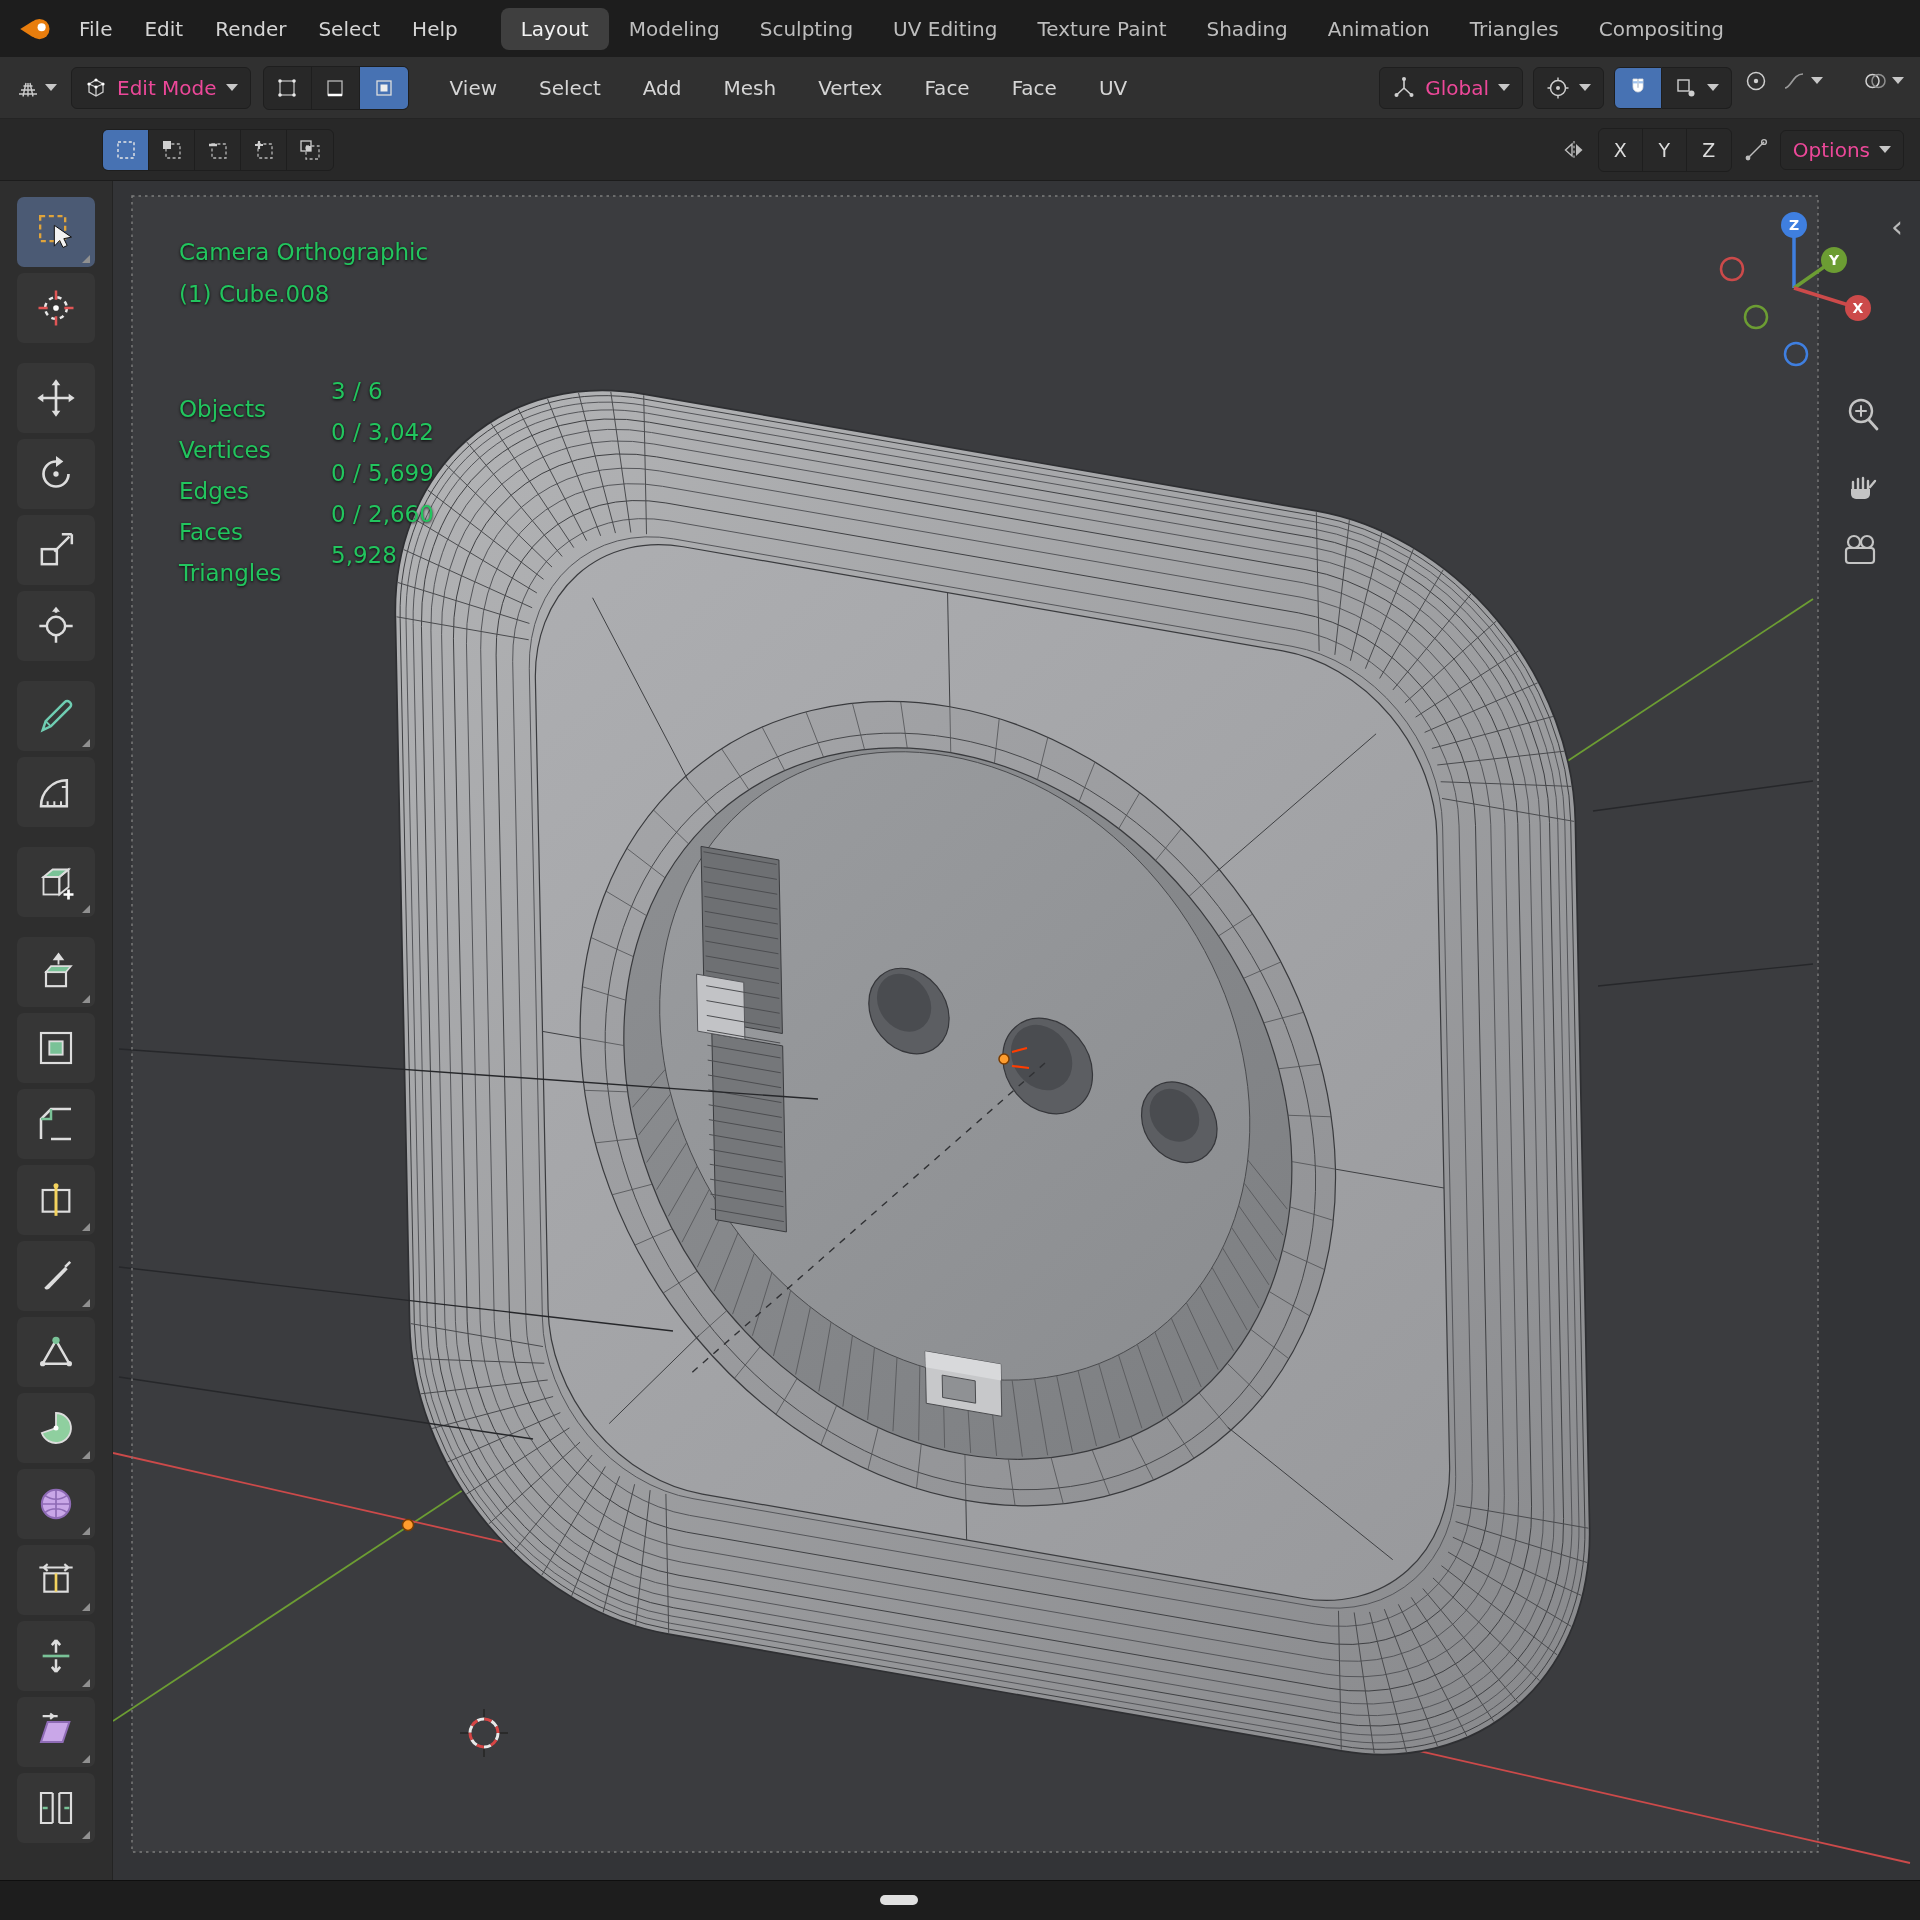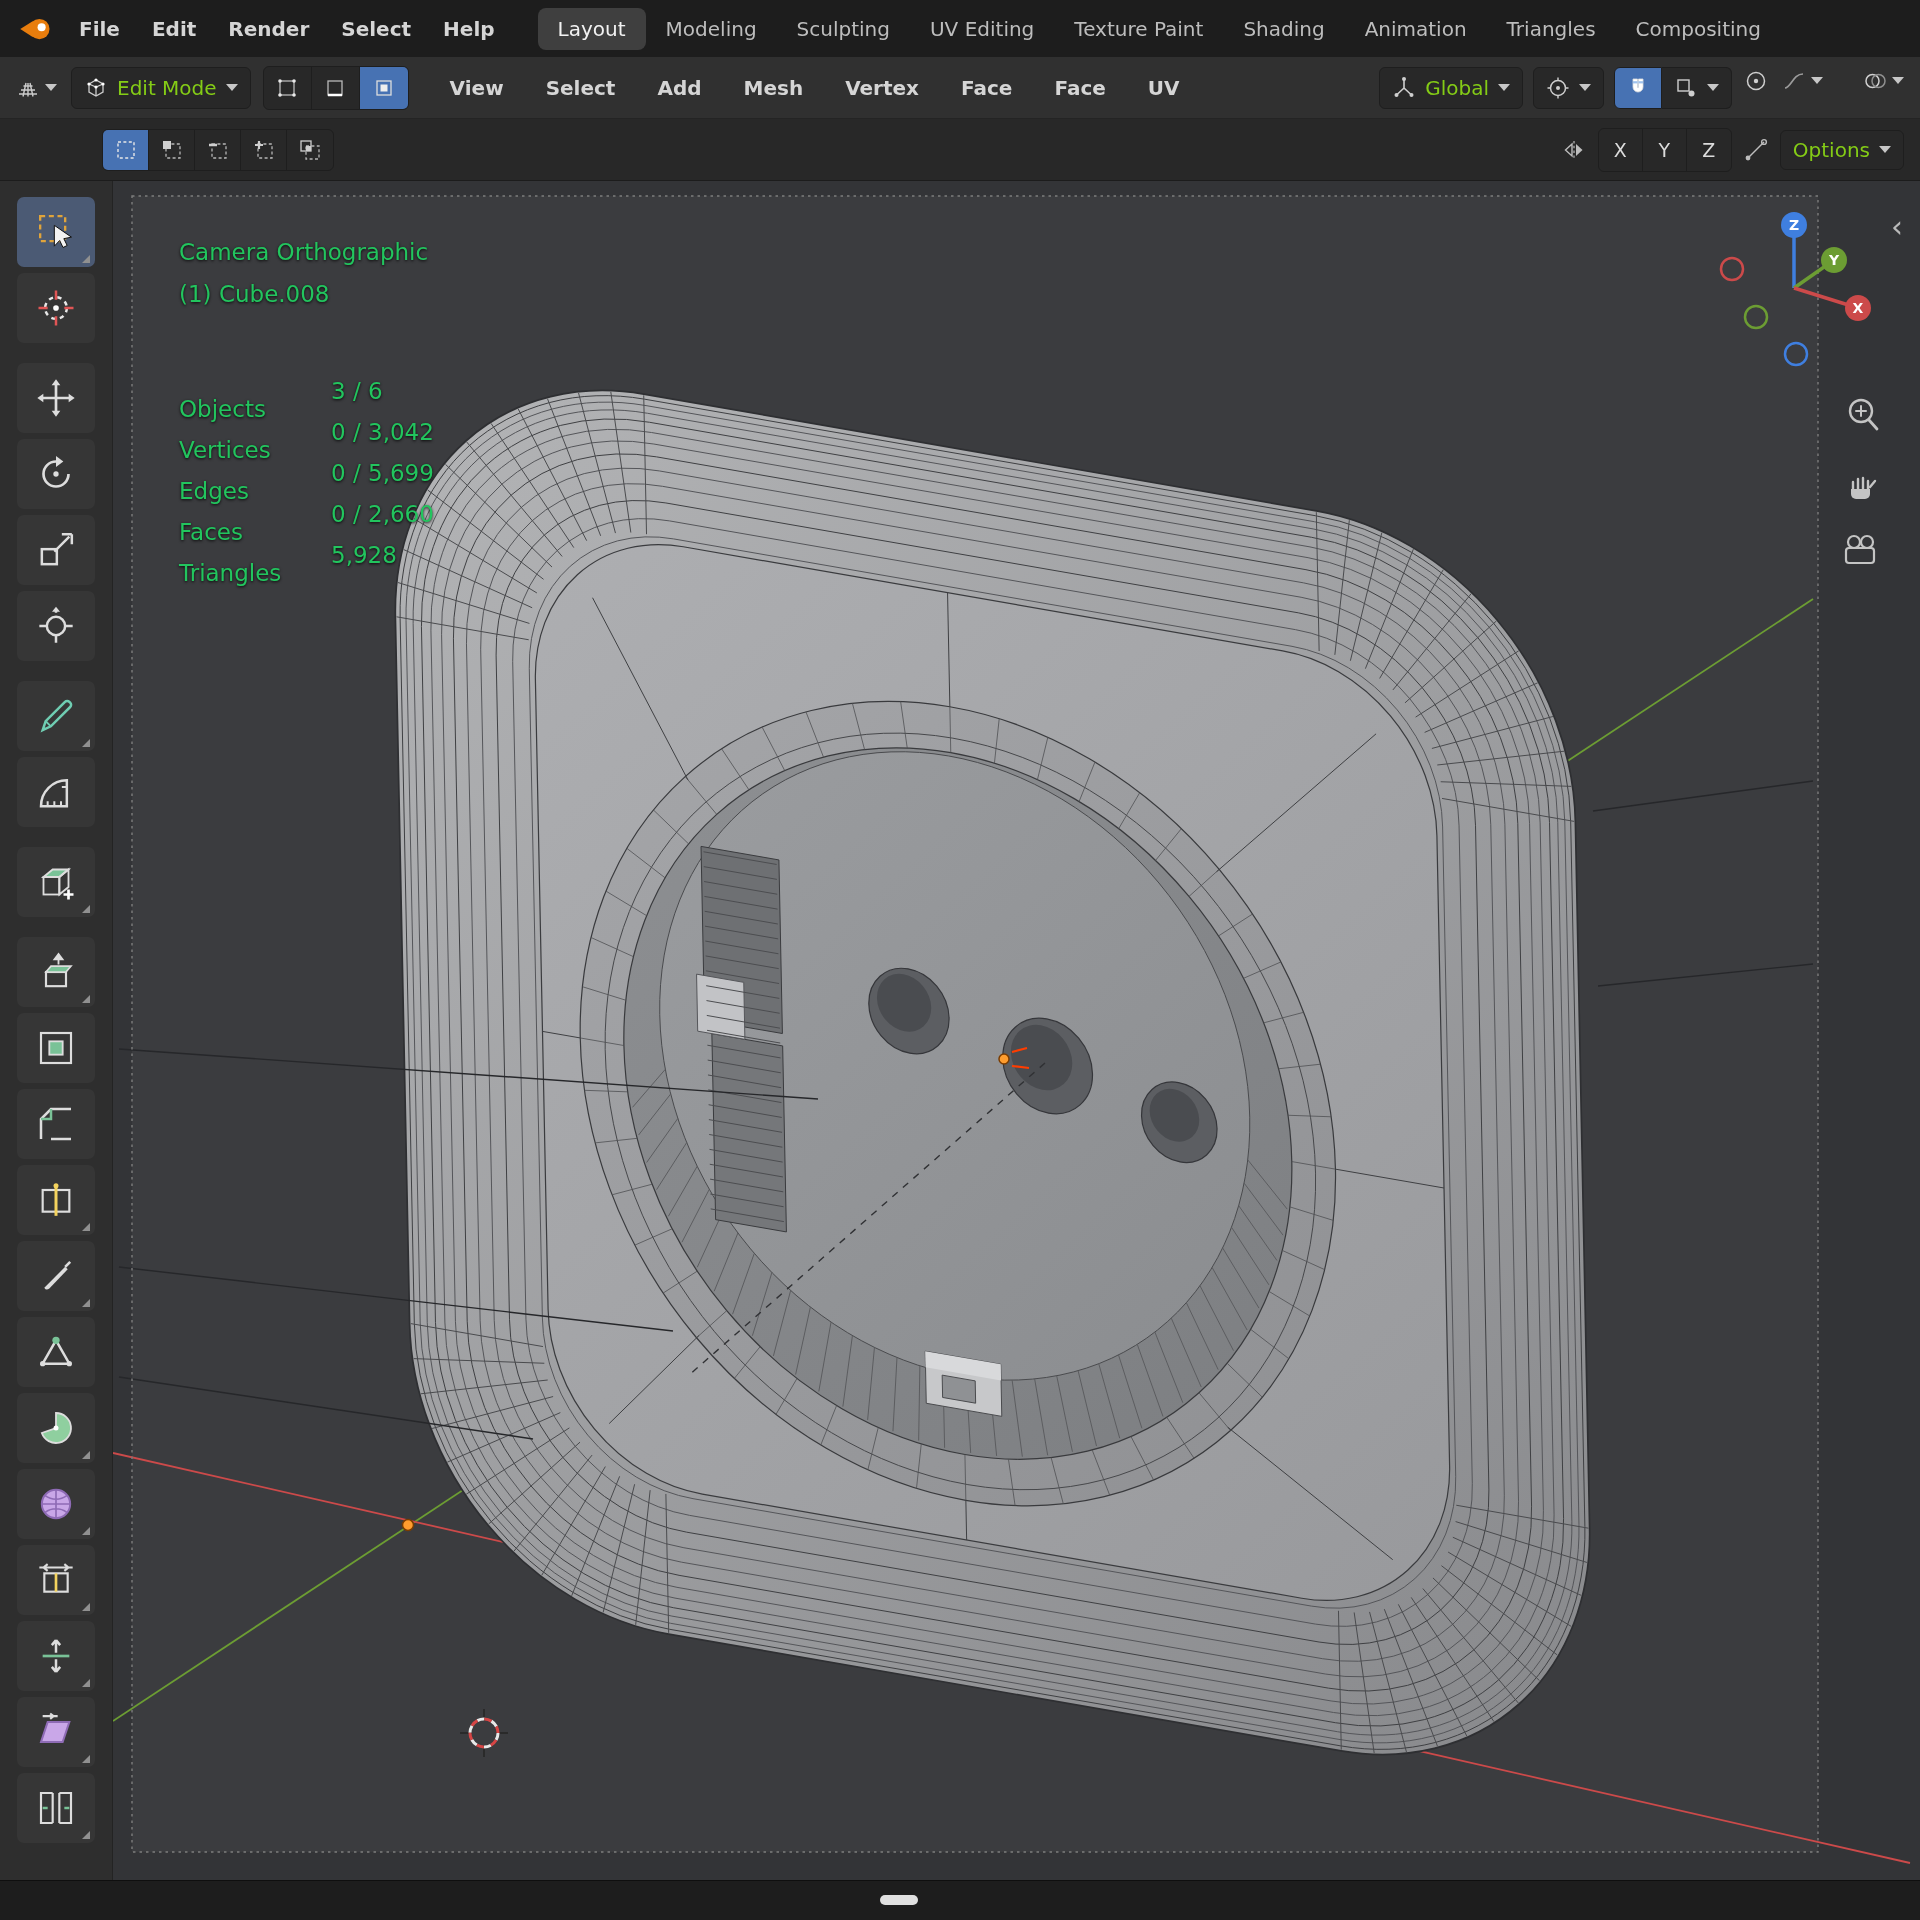--- a/index.html
+++ b/index.html
@@ -5,32 +5,32 @@
   html,body{margin:0;padding:0;width:1920px;height:1920px;background:#1d1d1d;
     font-family:"DejaVu Sans","Liberation Sans",sans-serif;overflow:hidden;
     -webkit-font-smoothing:antialiased;color:#d8d8d8;}
   *{box-sizing:border-box;}
   button{font-family:inherit;cursor:default;}
 
   
   .topbar{height:57px;display:flex;align-items:center;background:#1d1d1d;padding-left:14px;}
   .logo{width:44px;height:44px;display:flex;align-items:center;justify-content:center;}
   .menubar{display:flex;gap:6px;margin-left:8px;}
-  .menu-item{font-size:20px;color:#d5d5d5;padding:7px 13px;border-radius:5px;background:none;border:none;font-weight:bold;}
+  .menu-item{font-size:20px;color:#d5d5d5;padding:7px 13px;border-radius:5px;background:none;border:none;}
   .tabs{display:flex;align-items:center;height:100%;margin-left:30px;flex:1;overflow:hidden;}
   .tab{font-size:20px;color:#bdbdbd;padding:10px 20px;height:42px;display:flex;align-items:center;
        border-radius:8px 8px 8px 8px;white-space:nowrap;background:none;border:none;}
   .tab.active{background:#3f3f3f;color:#f2f2f2;}
 
   
   .header{height:62px;background:#303030;display:flex;align-items:center;padding:0 14px;gap:12px;
           border-bottom:1px solid #242424;}
   .icon-btn{display:flex;align-items:center;gap:5px;background:none;border:none;padding:2px;}
   .hbtn{background:#282828;border:1px solid #1e1e1e;height:42px;border-radius:6px;display:flex;
-        align-items:center;gap:9px;padding:0 12px;color:#84cc16;font-size:20px;}
+        align-items:center;gap:9px;padding:0 12px;color:#ec4899;font-size:20px;}
   .chev{display:inline-block;width:0;height:0;border-left:6px solid transparent;
         border-right:6px solid transparent;border-top:7px solid #c7c7c7;}
   .seg{display:flex;background:#282828;border-radius:6px;border:1px solid #1e1e1e;overflow:hidden;}
   .seg-btn{width:48px;height:42px;display:flex;align-items:center;justify-content:center;
            background:none;border:none;border-right:1px solid #1e1e1e;}
   .seg-btn:last-child{border-right:none;}
   .seg-btn.active{background:#4772b3;}
   #header-menus{display:flex;gap:16px;margin-left:16px;}
   .right-cluster{margin-left:auto;display:flex;align-items:flex-start;gap:10px;}
   .snap-btn{width:48px;height:42px;border-radius:6px 0 0 6px;background:#4772b3;border:1px solid #1e1e1e;

